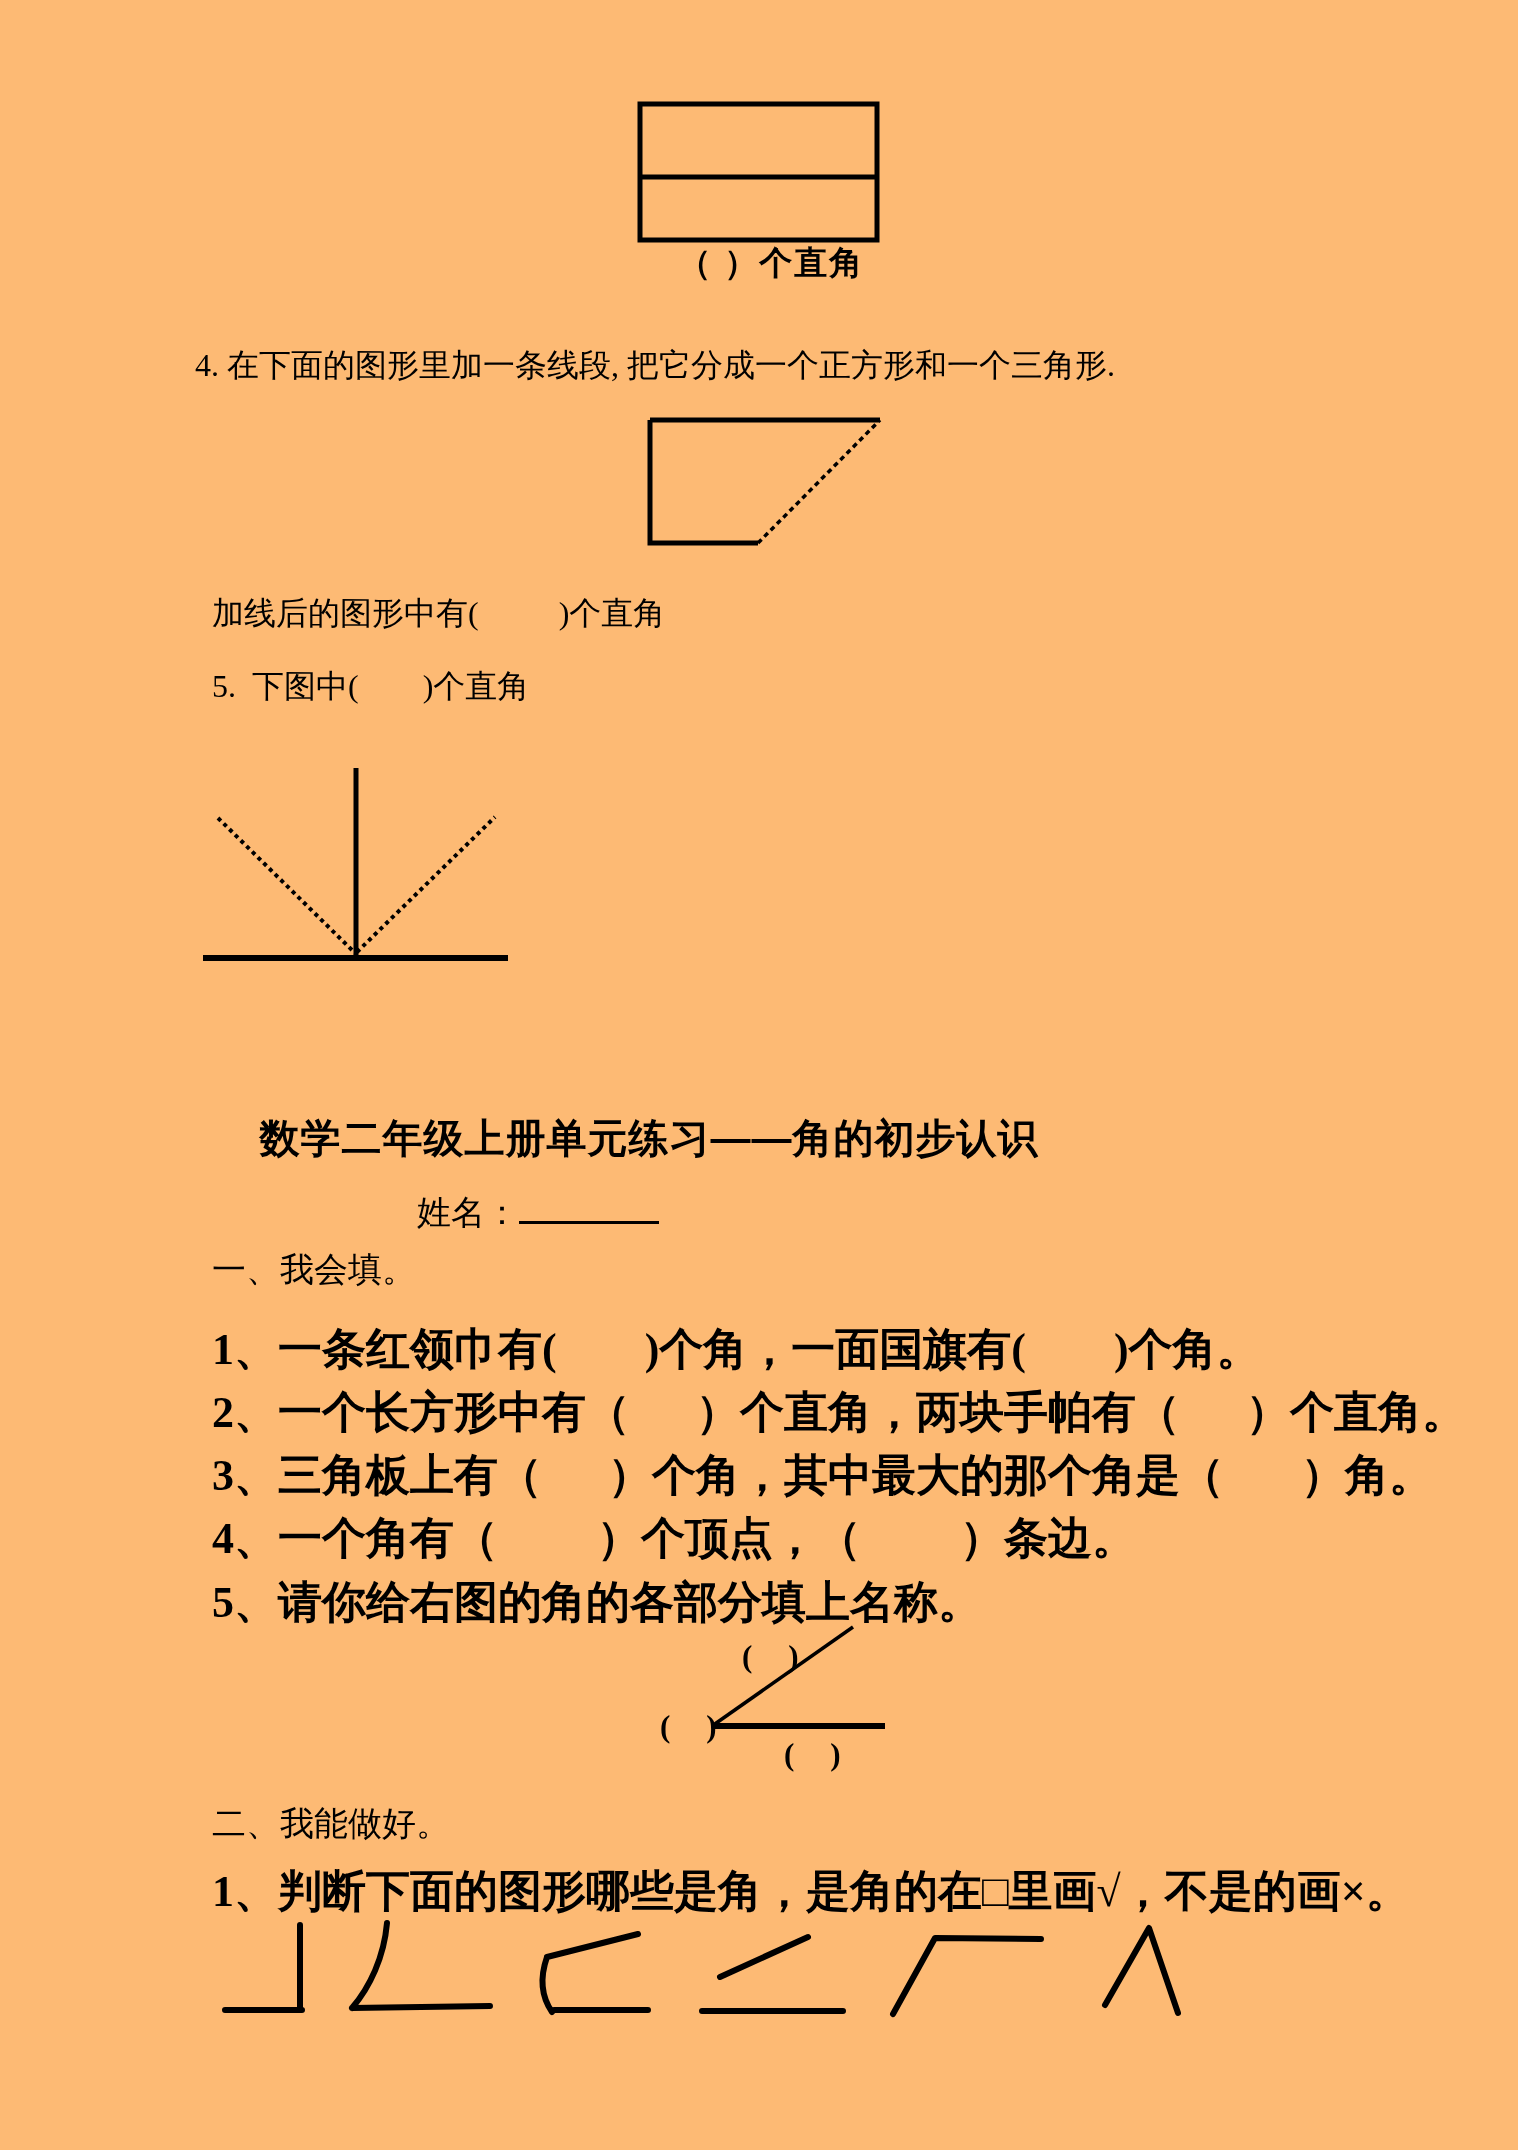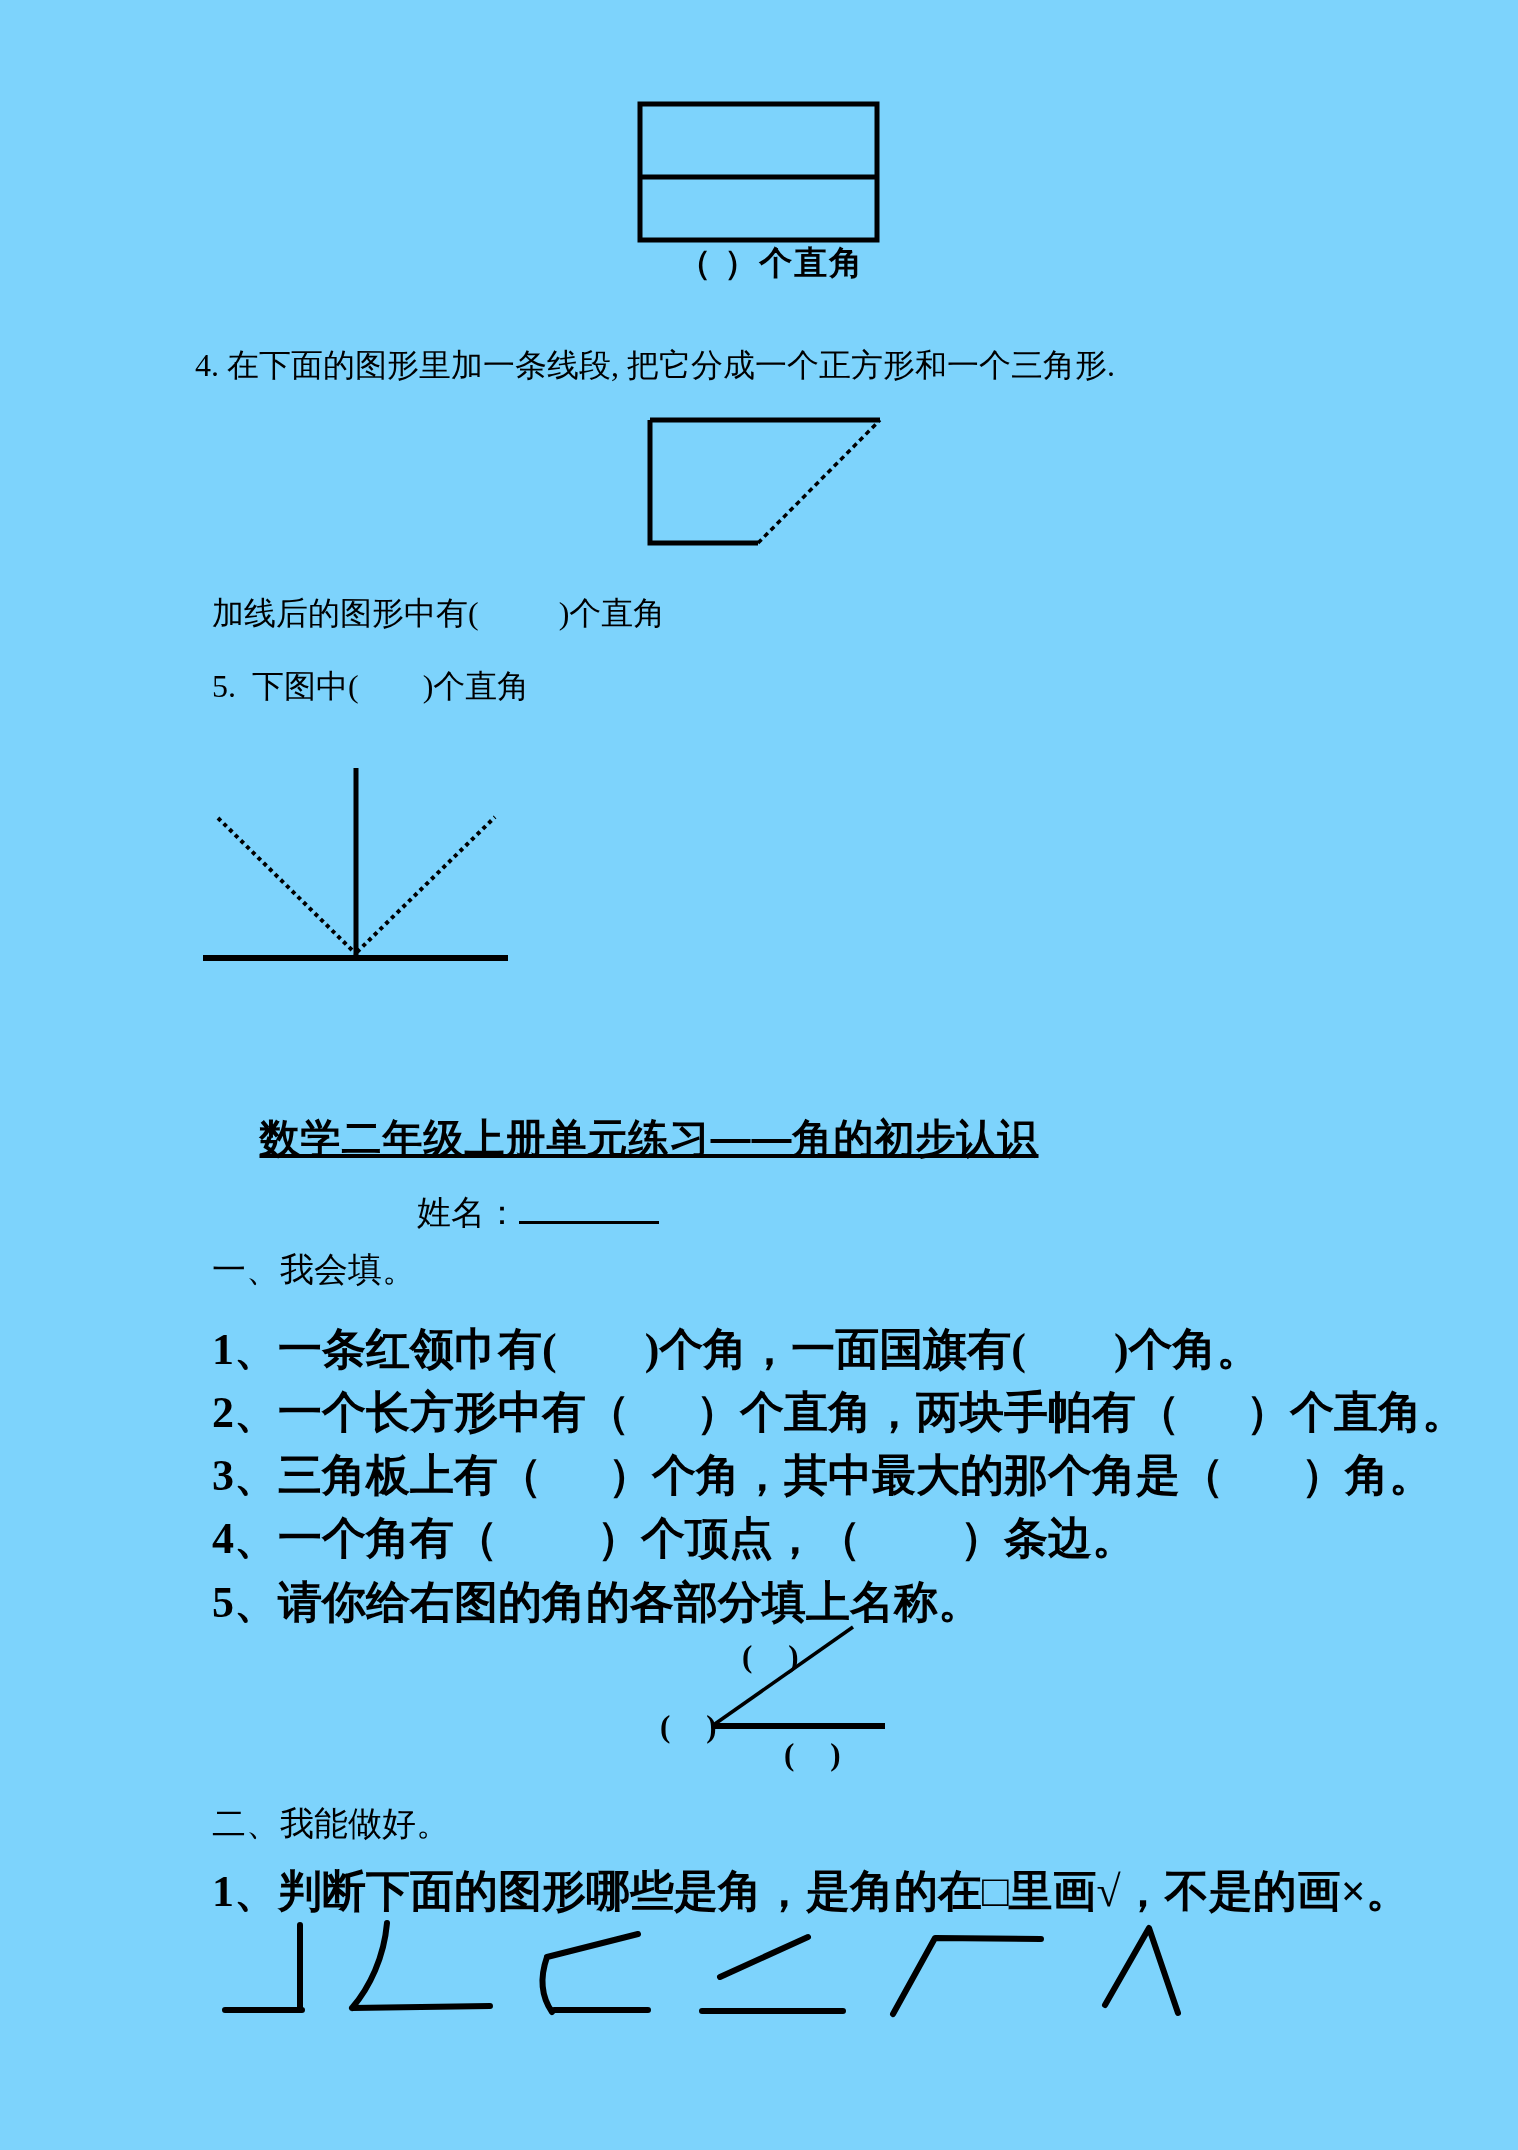--- a/index.html
+++ b/index.html
@@ -1,17 +1,17 @@
 <!DOCTYPE html>
 <html><head>
 <meta charset="utf-8">
 <style>
   html,body{margin:0;padding:0;background:#ffffff;}
   .page{
-    position:relative;width:1518px;height:2150px;background:#7dd3fc;
+    position:relative;width:1518px;height:2150px;background:#fdba74;
     color:#000;font-family:"Liberation Serif","DejaVu Serif",serif;
     overflow:hidden;
   }
   .abs{position:absolute;white-space:pre;line-height:1.2;}
   .serif{font-family:"Liberation Serif","DejaVu Serif",serif;margin-left:32px;}
   .sans{font-family:"Liberation Sans","DejaVu Sans",sans-serif;}
   .body-txt{font-size:32px;}
   .q-txt{font-size:44px;font-weight:700;}
   .heading-txt{font-size:34px;font-weight:400;}
   .title-txt{font-size:40px;font-weight:700;letter-spacing:1px;}
@@ -43,21 +43,21 @@
 
   <div class="abs body-txt serif" style="left:180px;top:667px;text-align:center;">5.  下图中(        )个直角</div>
 
   <svg class="abs" style="left:195px;top:760px;" width="325" height="208" viewBox="0 0 325 208">
     <line x1="8" y1="198" x2="313" y2="198" stroke="#000" stroke-width="6"></line>
     <line x1="161" y1="8" x2="161" y2="195" stroke="#000" stroke-width="5"></line>
     <line x1="23" y1="58" x2="160" y2="193" stroke="#000" stroke-width="4" stroke-dasharray="4 4"></line>
     <line x1="162" y1="192" x2="300" y2="57" stroke="#000" stroke-width="4" stroke-dasharray="4 4"></line>
   </svg>
 
-  <div class="abs title-txt sans" style="left:0px;top:1114px;width:1298px;text-align:center;white-space:pre;text-decoration:underline;">数学二年级上册单元练习——角的初步认识</div>
+  <div class="abs title-txt sans" style="left:0px;top:1114px;width:1298px;text-align:center;white-space:pre;">数学二年级上册单元练习——角的初步认识</div>
 
   <div class="abs heading-txt sans" style="left:417px;top:1190px;"><span>姓名：</span><span class="blank-line"></span></div>
 
   <div class="abs heading-txt serif" style="left:180px;top:1250px;">一、我会填。</div>
 
   <div class="abs q-txt serif" style="left:180px;top:1324px;">1、一条红领巾有(        )个角，一面国旗有(        )个角。</div>
   <div class="abs q-txt serif" style="left:180px;top:1387px;">2、一个长方形中有（      ）个直角，两块手帕有（      ）个直角。</div>
   <div class="abs q-txt serif" style="left:180px;top:1450px;">3、三角板上有（      ）个角，其中最大的那个角是（       ）角。</div>
   <div class="abs q-txt serif" style="left:180px;top:1513px;">4、一个角有（         ）个顶点，（         ）条边。</div>
   <div class="abs q-txt serif" style="left:180px;top:1577px;">5、请你给右图的角的各部分填上名称。</div>

